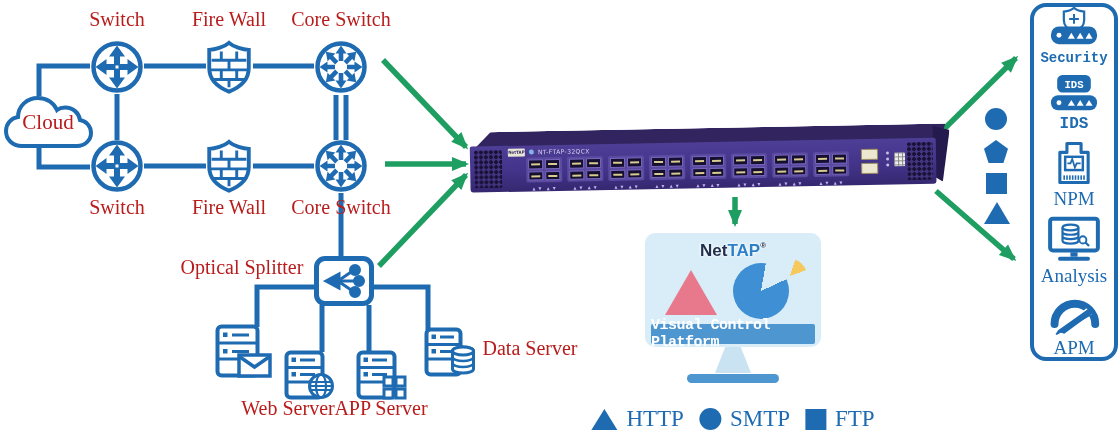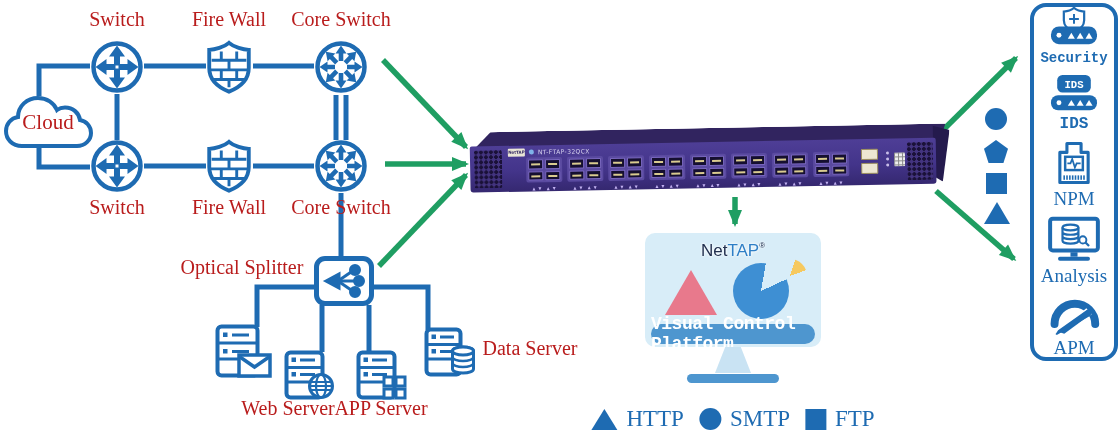--- a/index.html
+++ b/index.html
@@ -49,32 +49,32 @@
   .led-col{position:absolute;right:47px;top:13px;display:flex;flex-direction:column;gap:3px;}
   .led-col s{width:3px;height:3px;border-radius:50%;background:#C8BEE8;}
   .dip{position:absolute;right:31px;top:14px;width:11px;height:14px;background:#EFEFEF;border-radius:1px;
        background-image:linear-gradient(#8a8a8a 1px,transparent 1px),linear-gradient(90deg,#8a8a8a 1px,transparent 1px);
        background-size:4px 4px;}
 
   
   .monitor{position:absolute;left:645px;top:233px;width:176px;z-index:2;display:flex;flex-direction:column;align-items:center;}
   .screen{position:relative;width:176px;height:114px;background:#D8EDF8;border-radius:10px;}
   .nt-logo{position:absolute;left:0;right:0;top:8px;text-align:center;
-           font-family:"Liberation Sans",sans-serif;font-size:17px;font-weight:normal;
+           font-family:"Liberation Sans",sans-serif;font-size:17px;font-weight:bold;
            text-shadow:0 0 3px #fff,0 0 3px #fff;}
   .nt-net{color:#22304F;} .nt-tap{color:#2E7FC6;}
   .nt-reg{color:#22304F;font-size:8px;vertical-align:top;}
   .scr-tri{position:absolute;left:20px;top:37px;width:0;height:0;
            border-left:26px solid transparent;border-right:26px solid transparent;border-bottom:45px solid #E8798C;}
   .pie{position:absolute;left:88px;top:30px;width:56px;height:56px;border-radius:50%;
        background:conic-gradient(from 10deg,transparent 0 55deg,#3E8FD3 55deg 360deg);}
   .pie-slice{position:absolute;left:128px;top:26px;width:34px;height:34px;border-radius:50%;
        background:conic-gradient(from 18deg,#F6C95F 0 52deg,transparent 52deg);}
-  .banner{position:absolute;left:6px;right:6px;bottom:3px;height:20px;background:#4E96CF;border-radius:10px;
-          color:#fff;font-family:"Liberation Mono",monospace;font-weight:bold;font-size:18px;letter-spacing:-0.5px;
+  .banner{position:absolute;left:6px;right:6px;bottom:3px;height:20px;background:#4E96CF;border-radius:2px;
+          color:#fff;font-family:"Liberation Mono",monospace;font-weight:bold;font-size:15px;letter-spacing:-0.5px;
           display:flex;align-items:center;justify-content:center;}
   .stand{width:60px;height:26px;background:#C9E3F3;clip-path:polygon(37% 0,63% 0,80% 100%,20% 100%);}
   .base{width:92px;height:9px;background:#4E96CF;border-radius:5px;margin-top:1px;}
 
   
   .panel{position:absolute;left:1030px;top:3px;width:88px;height:358px;box-sizing:border-box;
          border:4px solid #1E6BB2;border-radius:16px;background:#fff;z-index:2;
          display:flex;flex-direction:column;align-items:center;padding-top:0;}
   .p-lbl{color:#1E6BB2;font-size:19px;line-height:1;margin-top:3px;}
   .p-lbl.mono{font-family:"Liberation Mono",monospace;font-size:14px;font-weight:bold;}

